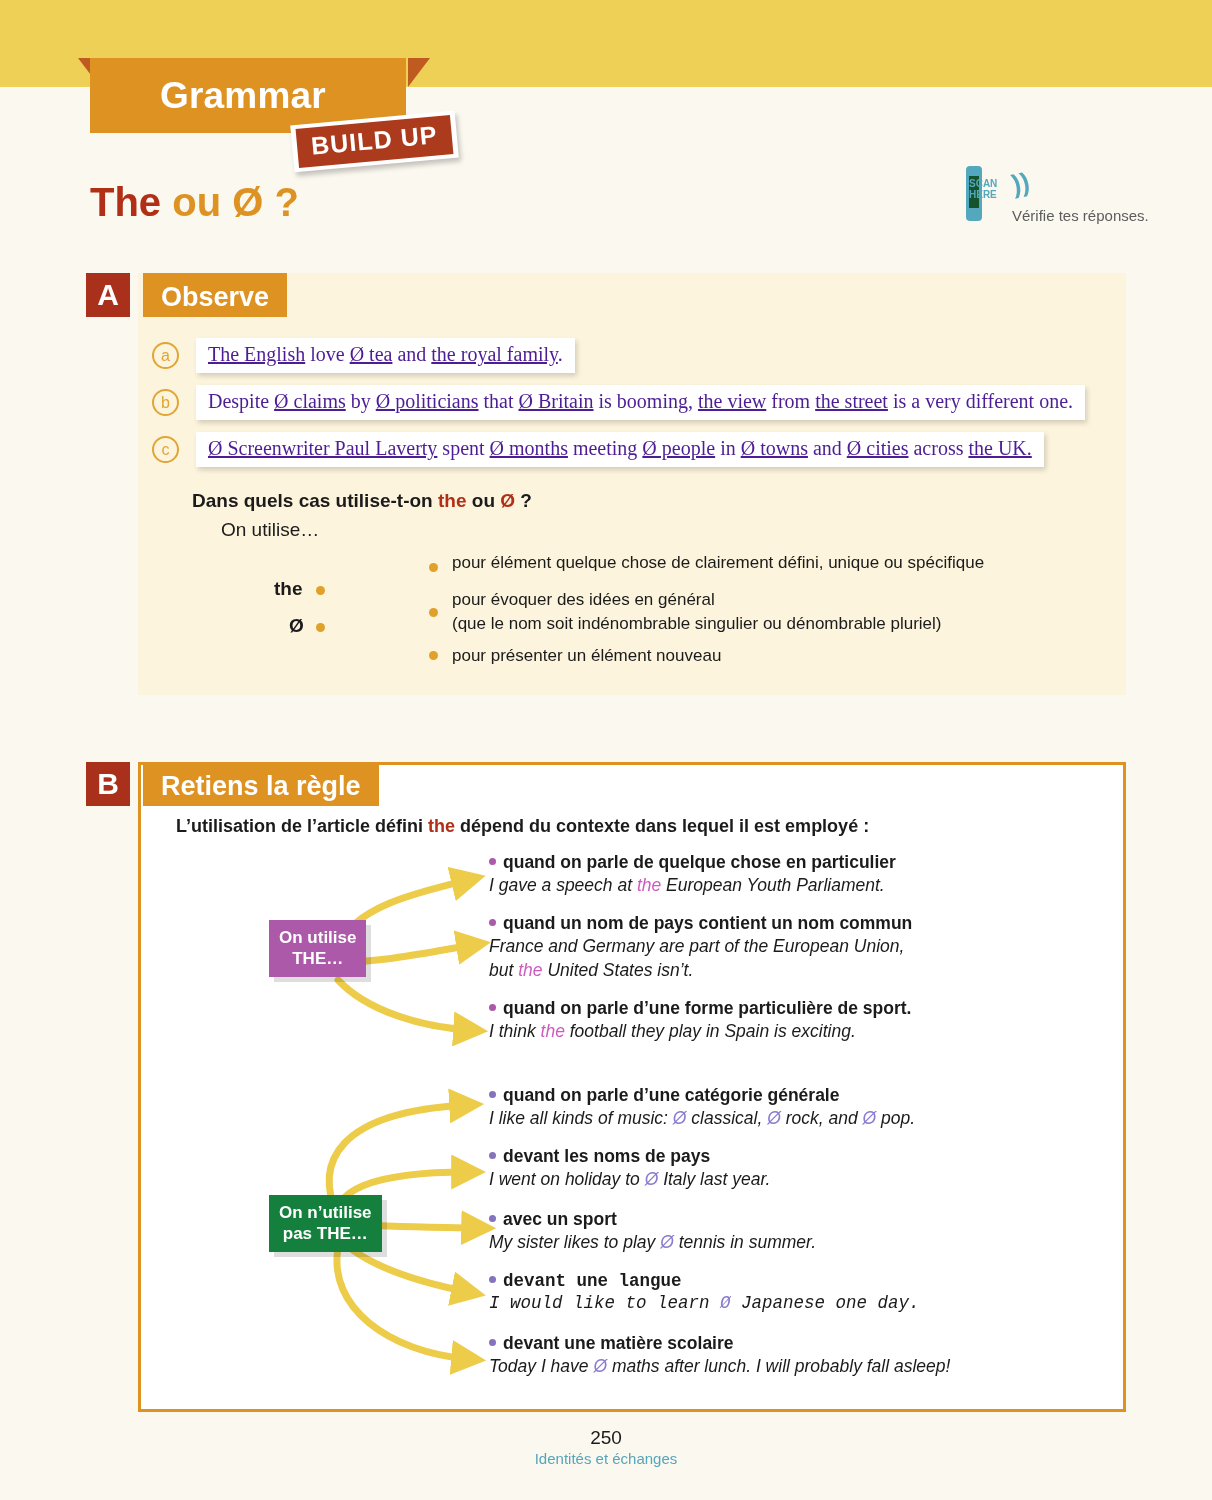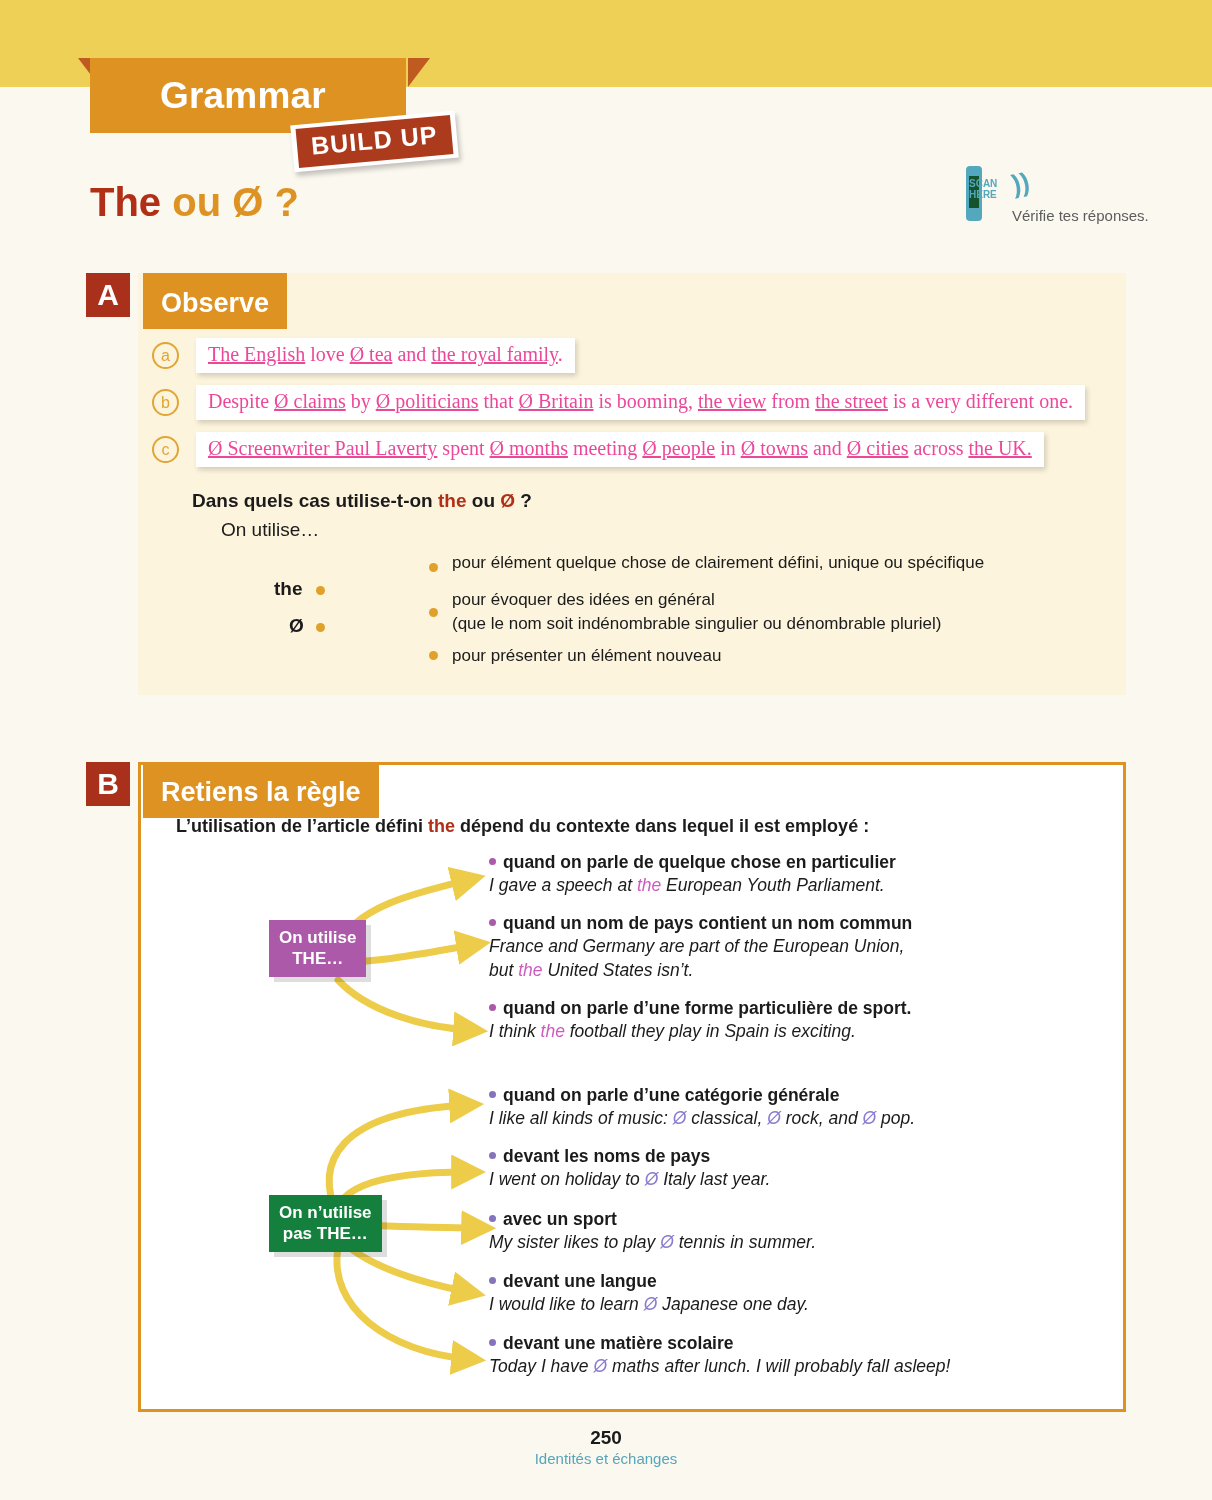--- a/index.html
+++ b/index.html
@@ -59,37 +59,37 @@
   .waves { position:absolute; left:1012px; top:168px; color:#54a8bd; font-size:26px; font-weight:bold; transform: rotate(-12deg); }
   .scan-cap { position:absolute; left:1012px; top:207px; color:#5c5c5c; font-size:15px; white-space:nowrap; }
 
   
   .sec-letter {
     position: absolute; width: 44px; height: 44px; background: #a9301b;
     color: #fff; font-size: 30px; font-weight: bold;
     display: flex; align-items: center; justify-content: center;
   }
   .sec-title {
-    position: absolute; height: 56px; background: #dd9222; color: #fff;
+    position: absolute; height: 44px; background: #dd9222; color: #fff;
     font-size: 27px; font-weight: bold; display: flex; align-items: center;
     padding: 8px 18px 3px 18px;
   }
 
   
   .boxA { position:absolute; left:138px; top:273px; width:988px; height:422px; background:#fdf4dd; }
   .ex-row { position:absolute; display:flex; align-items:center; }
   .circ {
     width: 27px; height: 27px; border: 2px solid #e0a535; border-radius: 50%;
     color: #e0a535; font-size: 16px; display:flex; align-items:center; justify-content:center;
     flex: none;
   }
   .ex-card {
     margin-left: 17px; background:#ffffff; padding: 5px 12px 7px 12px;
     box-shadow: 2px 3px 5px rgba(0,0,0,.17);
-    font-family: "Liberation Serif", serif; font-size: 20px; color:#ec4899;
+    font-family: "Liberation Serif", serif; font-size: 20px; color:#4c1d95;
     white-space: nowrap;
   }
   .u { text-decoration: underline; }
 
   .qline { position:absolute; left:192px; top:490px; font-size:19px; font-weight:bold; color:#1b1b1b; }
   .q-red { color:#b02f16; }
   .q-org { color:#b02f16; }
   .onutilise { position:absolute; left:221px; top:519px; font-size:19px; color:#1b1b1b; }
 
   .lbl-the { position:absolute; left:274px; top:578px; font-size:19px; font-weight:bold; color:#1b1b1b; }
@@ -114,21 +114,21 @@
   .bull { display:inline-block; width:7px; height:7px; border-radius:50%; vertical-align:middle;
           margin-right:7px; margin-bottom:3px; }
   .b-pink { background:#ab59a8; }
   .b-violet { background:#8573bb; }
   .hl-pink { color:#cf5bbd; }
   .hl-violet { color:#8a7ccf; }
 
   .arrows { position:absolute; left:138px; top:762px; width:988px; height:650px; pointer-events:none; }
 
   
-  .pg { position:absolute; left:0; top:1427px; width:1212px; text-align:center; font-size:19px; font-weight:bold; color:#1b1b1b; }
+  .pg { position:absolute; left:0; top:1427px; width:1212px; text-align:center; font-size:19px; font-weight:normal; color:#1b1b1b; }
   .pgsub { position:absolute; left:0; top:1450px; width:1212px; text-align:center; font-size:15px; color:#55a5bb; }
 </style>
 </head>
 <body>
 
 <div id="page">
 
   <div class="top-band"></div>
 
   <div class="banner-wrap">
@@ -261,21 +261,21 @@
   <div class="rule" style="left:489px; top:1146px; width:620px;">
     <div class="rule-head"><span class="bull b-violet"></span><span>devant les noms de pays</span></div>
     <div class="rule-ex"><span>I went on holiday to </span><span class="hl-violet">Ø</span><span> Italy last year.</span></div>
   </div>
 
   <div class="rule" style="left:489px; top:1209px; width:620px;">
     <div class="rule-head"><span class="bull b-violet"></span><span>avec un sport</span></div>
     <div class="rule-ex"><span>My sister likes to play </span><span class="hl-violet">Ø</span><span> tennis in summer.</span></div>
   </div>
 
-  <div class="rule" style="left:489px; top:1271px; width:620px;">
+  <div class="rule" style="left:489px; top:1271px; width:620px;font-family:Liberation Mono, monospace;">
     <div class="rule-head"><span class="bull b-violet"></span><span>devant une langue</span></div>
     <div class="rule-ex"><span>I would like to learn </span><span class="hl-violet">Ø</span><span> Japanese one day.</span></div>
   </div>
 
   <div class="rule" style="left:489px; top:1333px; width:640px;">
     <div class="rule-head"><span class="bull b-violet"></span><span>devant une matière scolaire</span></div>
     <div class="rule-ex"><span>Today I have </span><span class="hl-violet">Ø</span><span> maths after lunch. I will probably fall asleep!</span></div>
   </div>
 
   <div class="pg">250</div>

